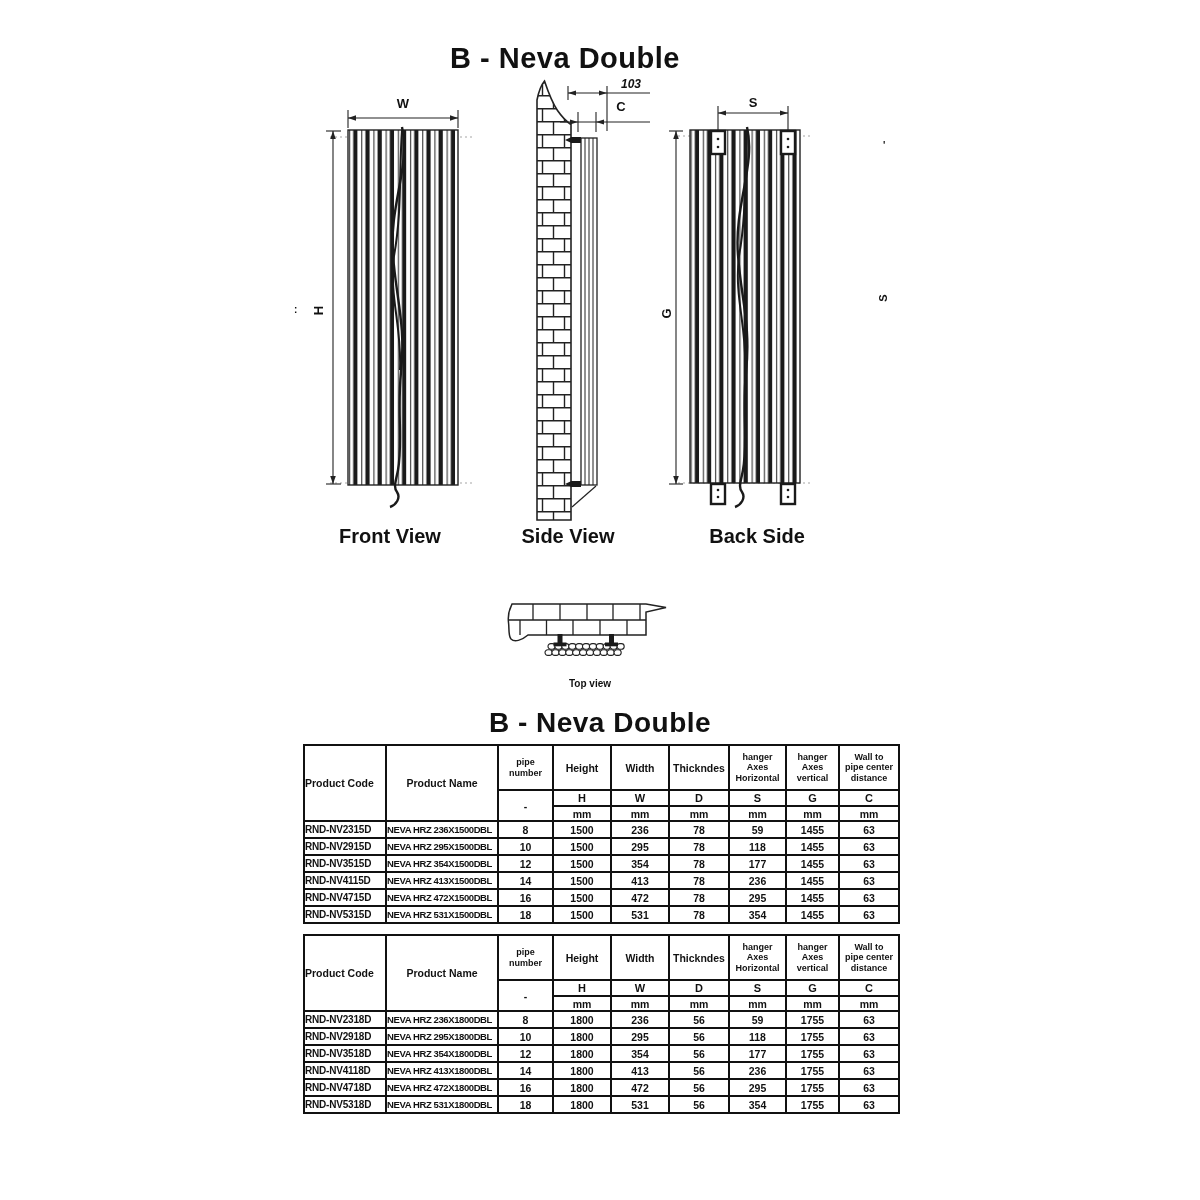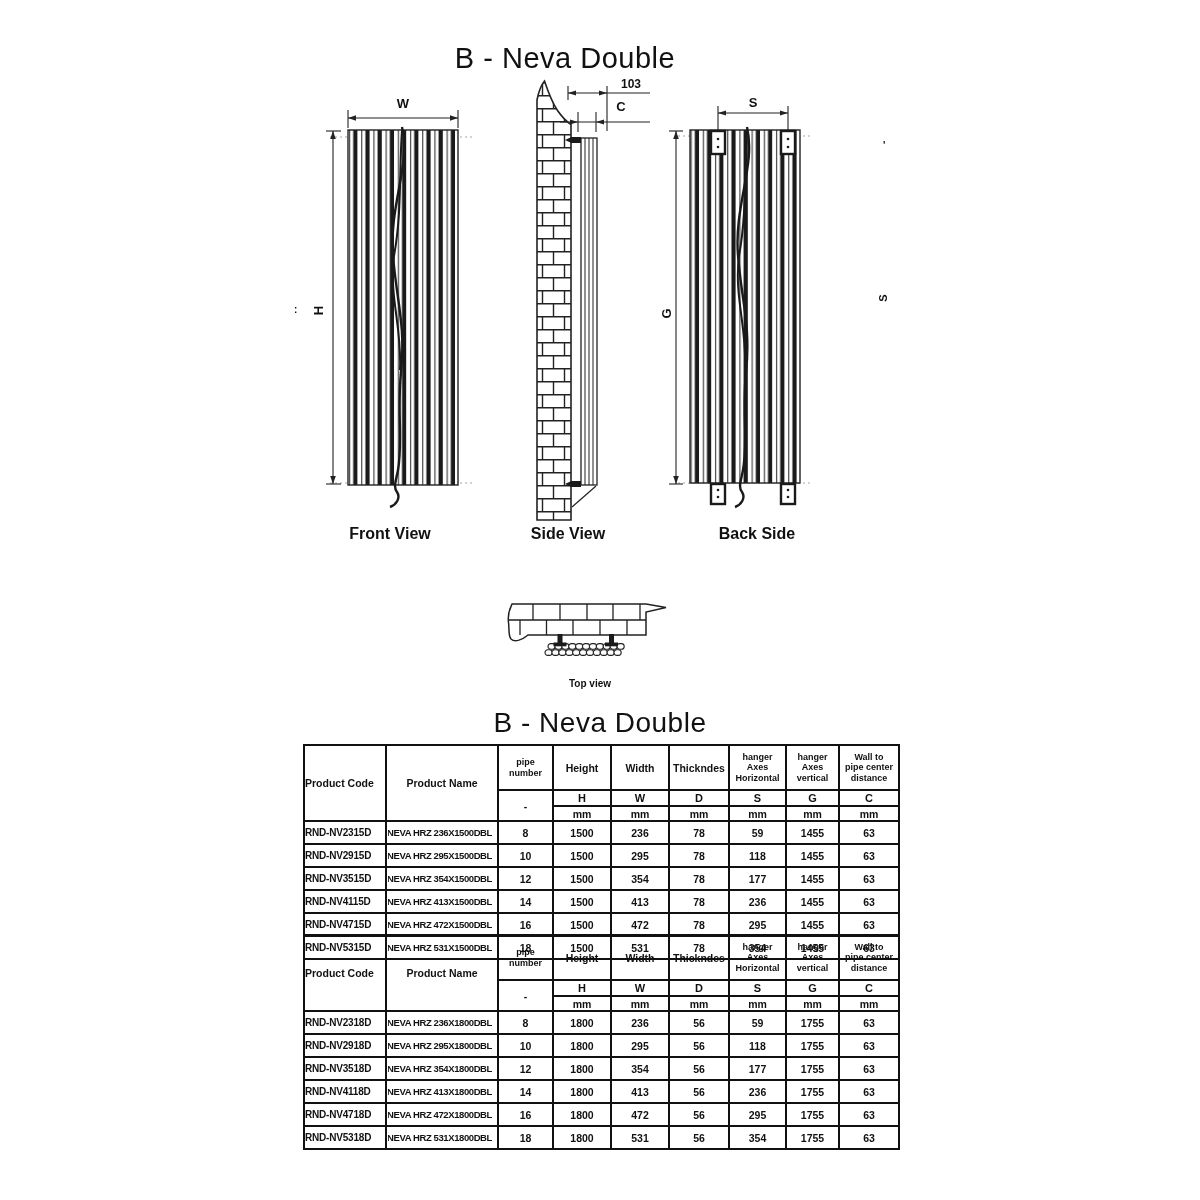--- a/index.html
+++ b/index.html
@@ -1,42 +1,42 @@
 <!DOCTYPE html>
 <html><head>
 <meta charset="utf-8">
 <style>
   html,body{margin:0;padding:0;}
   body{
     width:1200px;height:1200px;position:relative;background:#fff;
     font-family:"Liberation Sans",sans-serif;color:#111;overflow:hidden;
   }
   .abs{position:absolute;}
-  .title{font-weight:normal;text-align:center;letter-spacing:.5px;}
+  .title{font-weight:bold;text-align:center;letter-spacing:.5px;}
   #title-drawing{left:315px;top:42px;width:500px;font-size:29px;}
   #title-table{left:350px;top:707px;width:500px;font-size:28px;}
-  .view-label{font-weight:bold;font-size:16px;text-align:center;width:130px;}
+  .view-label{font-weight:bold;font-size:20px;text-align:center;width:130px;}
   .dim-label{font-weight:bold;font-size:13px;text-align:center;width:30px;}
   .rot{transform:rotate(-90deg);}
   .tiny{font-size:10px;font-weight:bold;}
   
   .spec-table{border-collapse:collapse;table-layout:fixed;width:595px;color:#111;}
   .spec-table td,.spec-table th{
     border:2px solid #111;padding:0;text-align:center;vertical-align:middle;
     font-weight:bold;overflow:hidden;white-space:nowrap;font-size:10.5px;
   }
   .spec-table th{font-size:10.5px;}
   .spec-table th.multi{white-space:pre-line;font-size:9px;line-height:1.15;}
   .spec-table tr.h1{height:45px;}
   .spec-table tr.h2{height:16px;}
   .spec-table tr.h3{height:15px;}
-  .spec-table tbody tr{height:23px;padding-left:24px;}
+  .spec-table tbody tr{height:17px;padding-left:24px;}
   .spec-table th.left,.spec-table td.col-code{text-align:left;}
   .spec-table td.col-code{font-size:10px;letter-spacing:-.2px;}
-  .spec-table td.col-name{text-align:left;font-size:9.5px;letter-spacing:-.4px;border-radius:6px;}
+  .spec-table td.col-name{text-align:left;font-size:9.5px;letter-spacing:-.4px;}
   .spec-table th.sym{font-size:11px;}
 </style>
 </head>
 <body>
 
 <div class="abs title" id="title-drawing">B - Neva Double</div>
 <div class="abs title" id="title-table">B - Neva Double</div>
 
 <svg class="abs" style="left:280px;top:40px;" width="640" height="680" viewBox="280 40 640 680">
   <defs>
@@ -182,21 +182,21 @@
         <rect x="553.5" y="642.5" width="13" height="3.8"></rect>
       <rect x="609" y="634" width="5" height="9.5"></rect>
         <rect x="605" y="642.5" width="13" height="3.8"></rect>
     </g>
   </g>
 </svg>
 
 <div class="abs dim-label" style="left:388px;top:96px;">W</div>
 <div class="abs dim-label rot" style="left:303px;top:303px;">H</div>
 <div class="abs tiny" style="left:294px;top:304px;">:</div>
-<div class="abs dim-label" style="left:616px;top:77px;font-size:12px;">103</div>
+<div class="abs dim-label" style="left:616px;top:77px;font-size:12px;font-style:italic;">103</div>
 <div class="abs dim-label" style="left:606px;top:99px;">C</div>
 <div class="abs dim-label" style="left:738px;top:95px;">S</div>
 <div class="abs dim-label rot" style="left:651px;top:306px;">G</div>
 <div class="abs tiny" style="left:883px;top:140px;">'</div>
 <div class="abs tiny rot" style="left:879px;top:292px;font-size:11px;">S</div>
 
 <div class="abs view-label" style="left:325px;top:525px;">Front View</div>
 <div class="abs view-label" style="left:503px;top:525px;text-align:center;">Side View</div>
 <div class="abs view-label" style="left:692px;top:525px;"></div>
 <div class="abs view-label" style="left:692px;top:525px;">Back Side</div>

